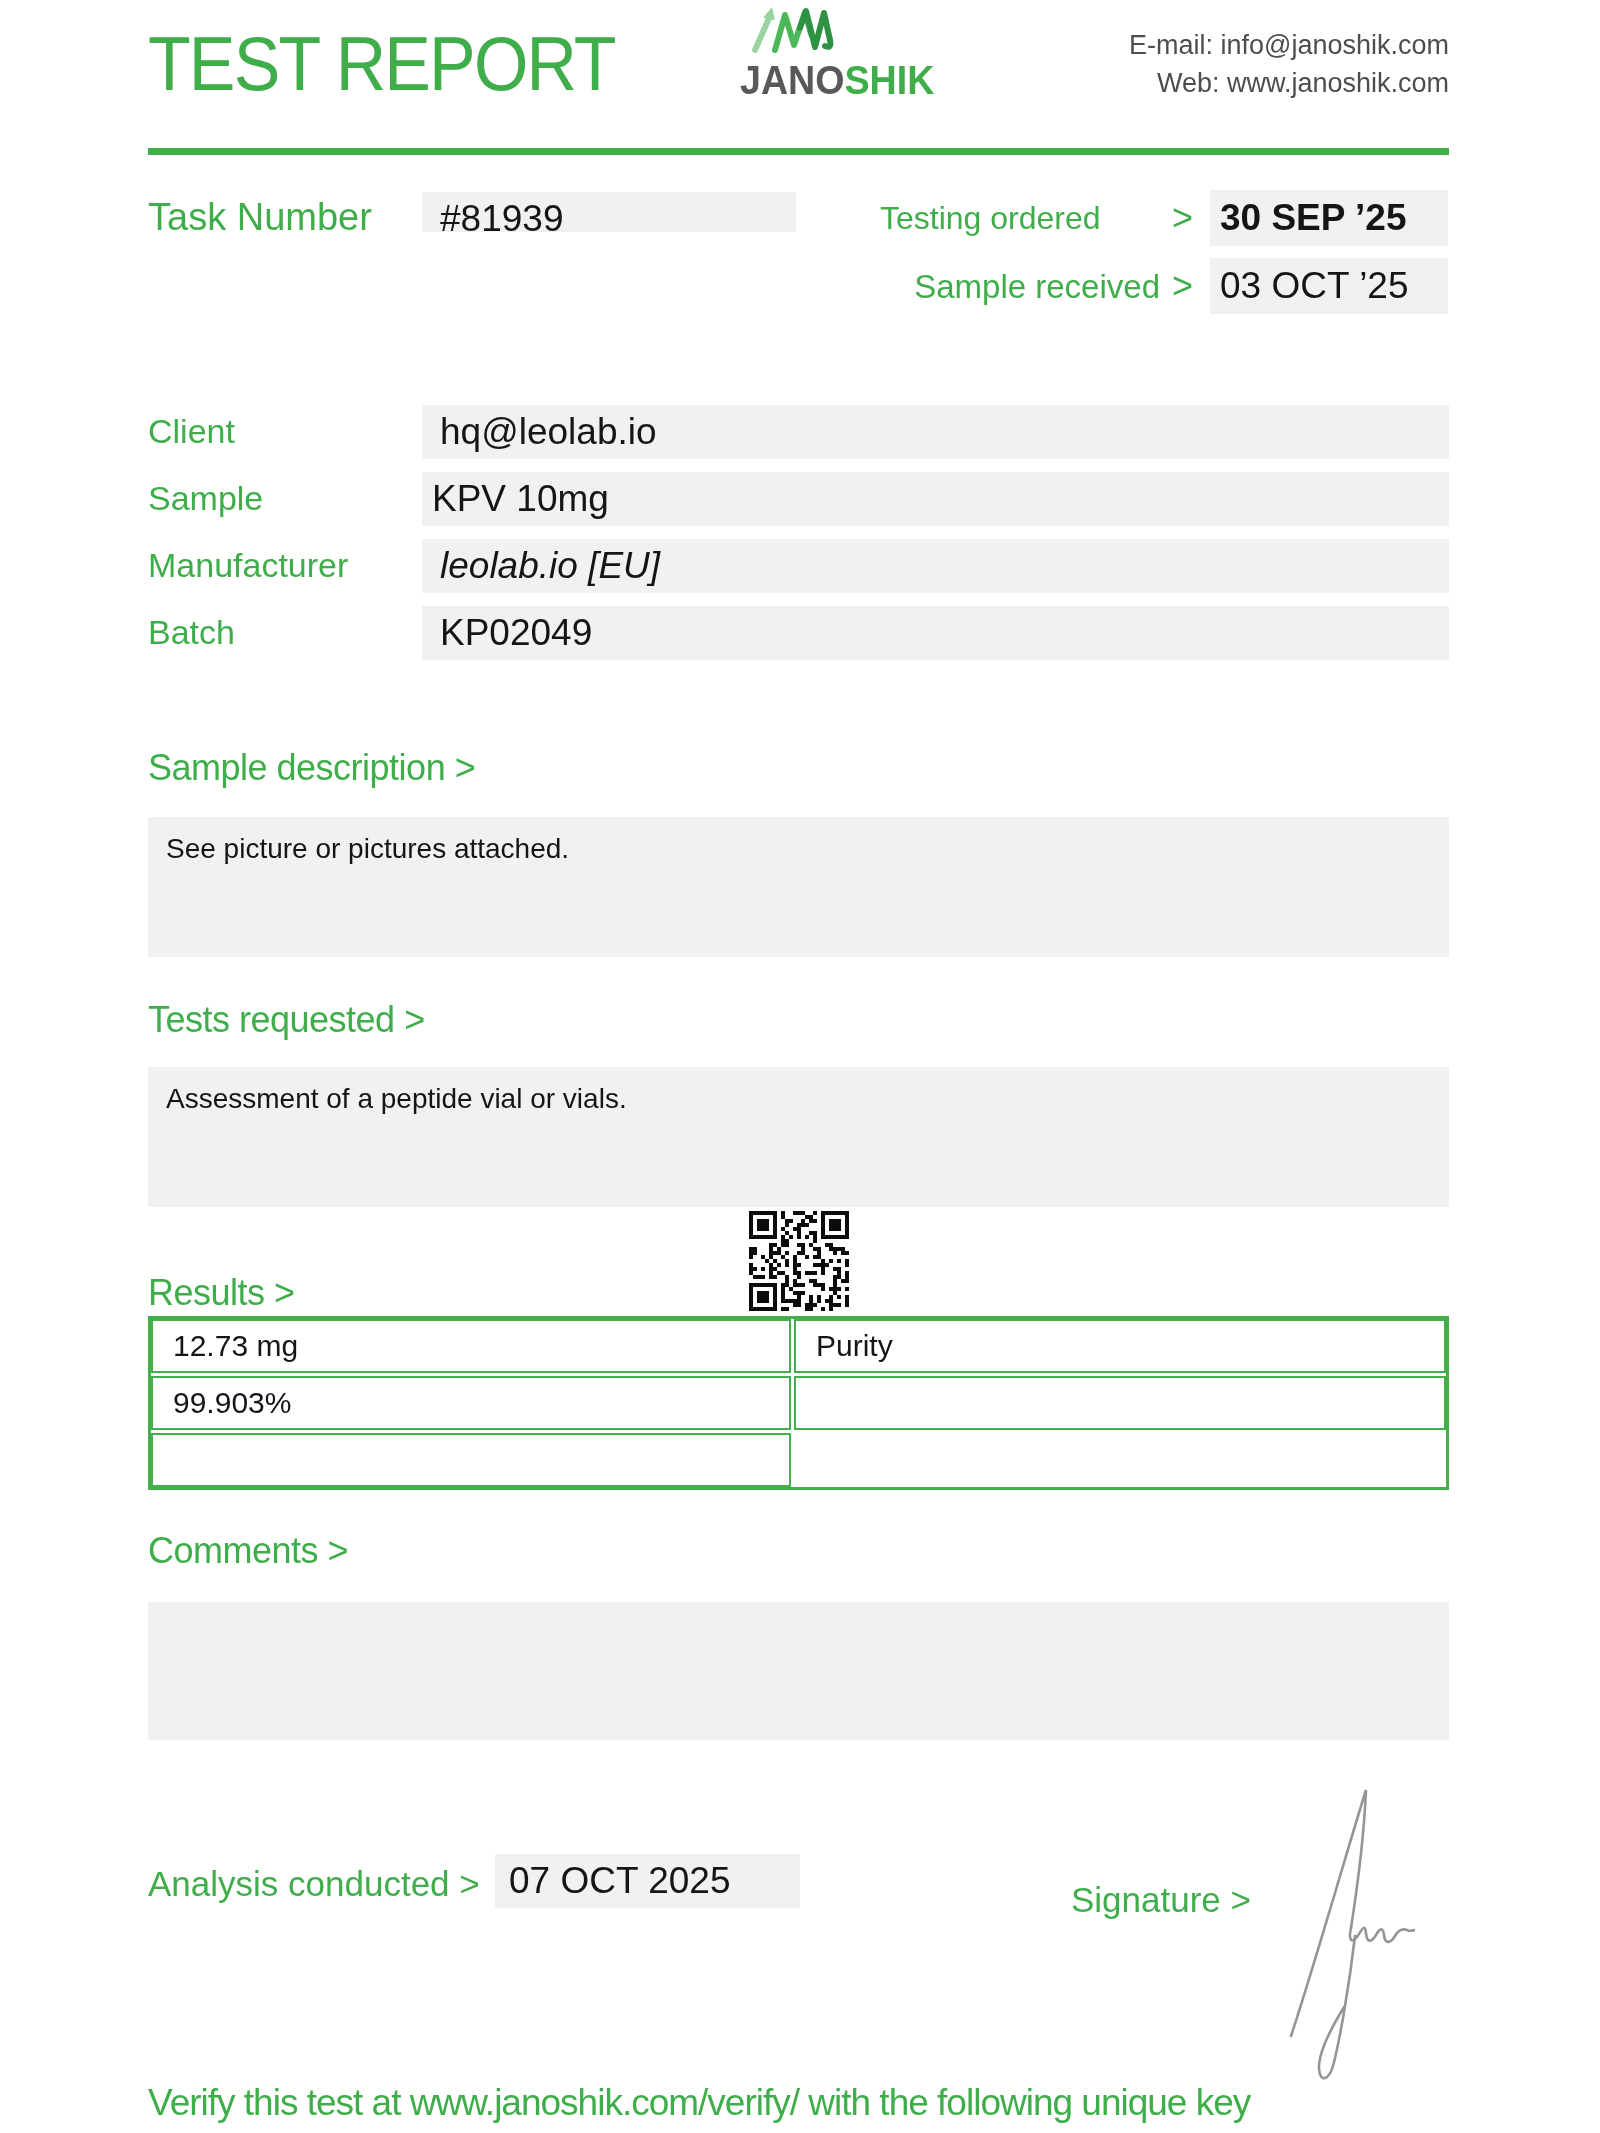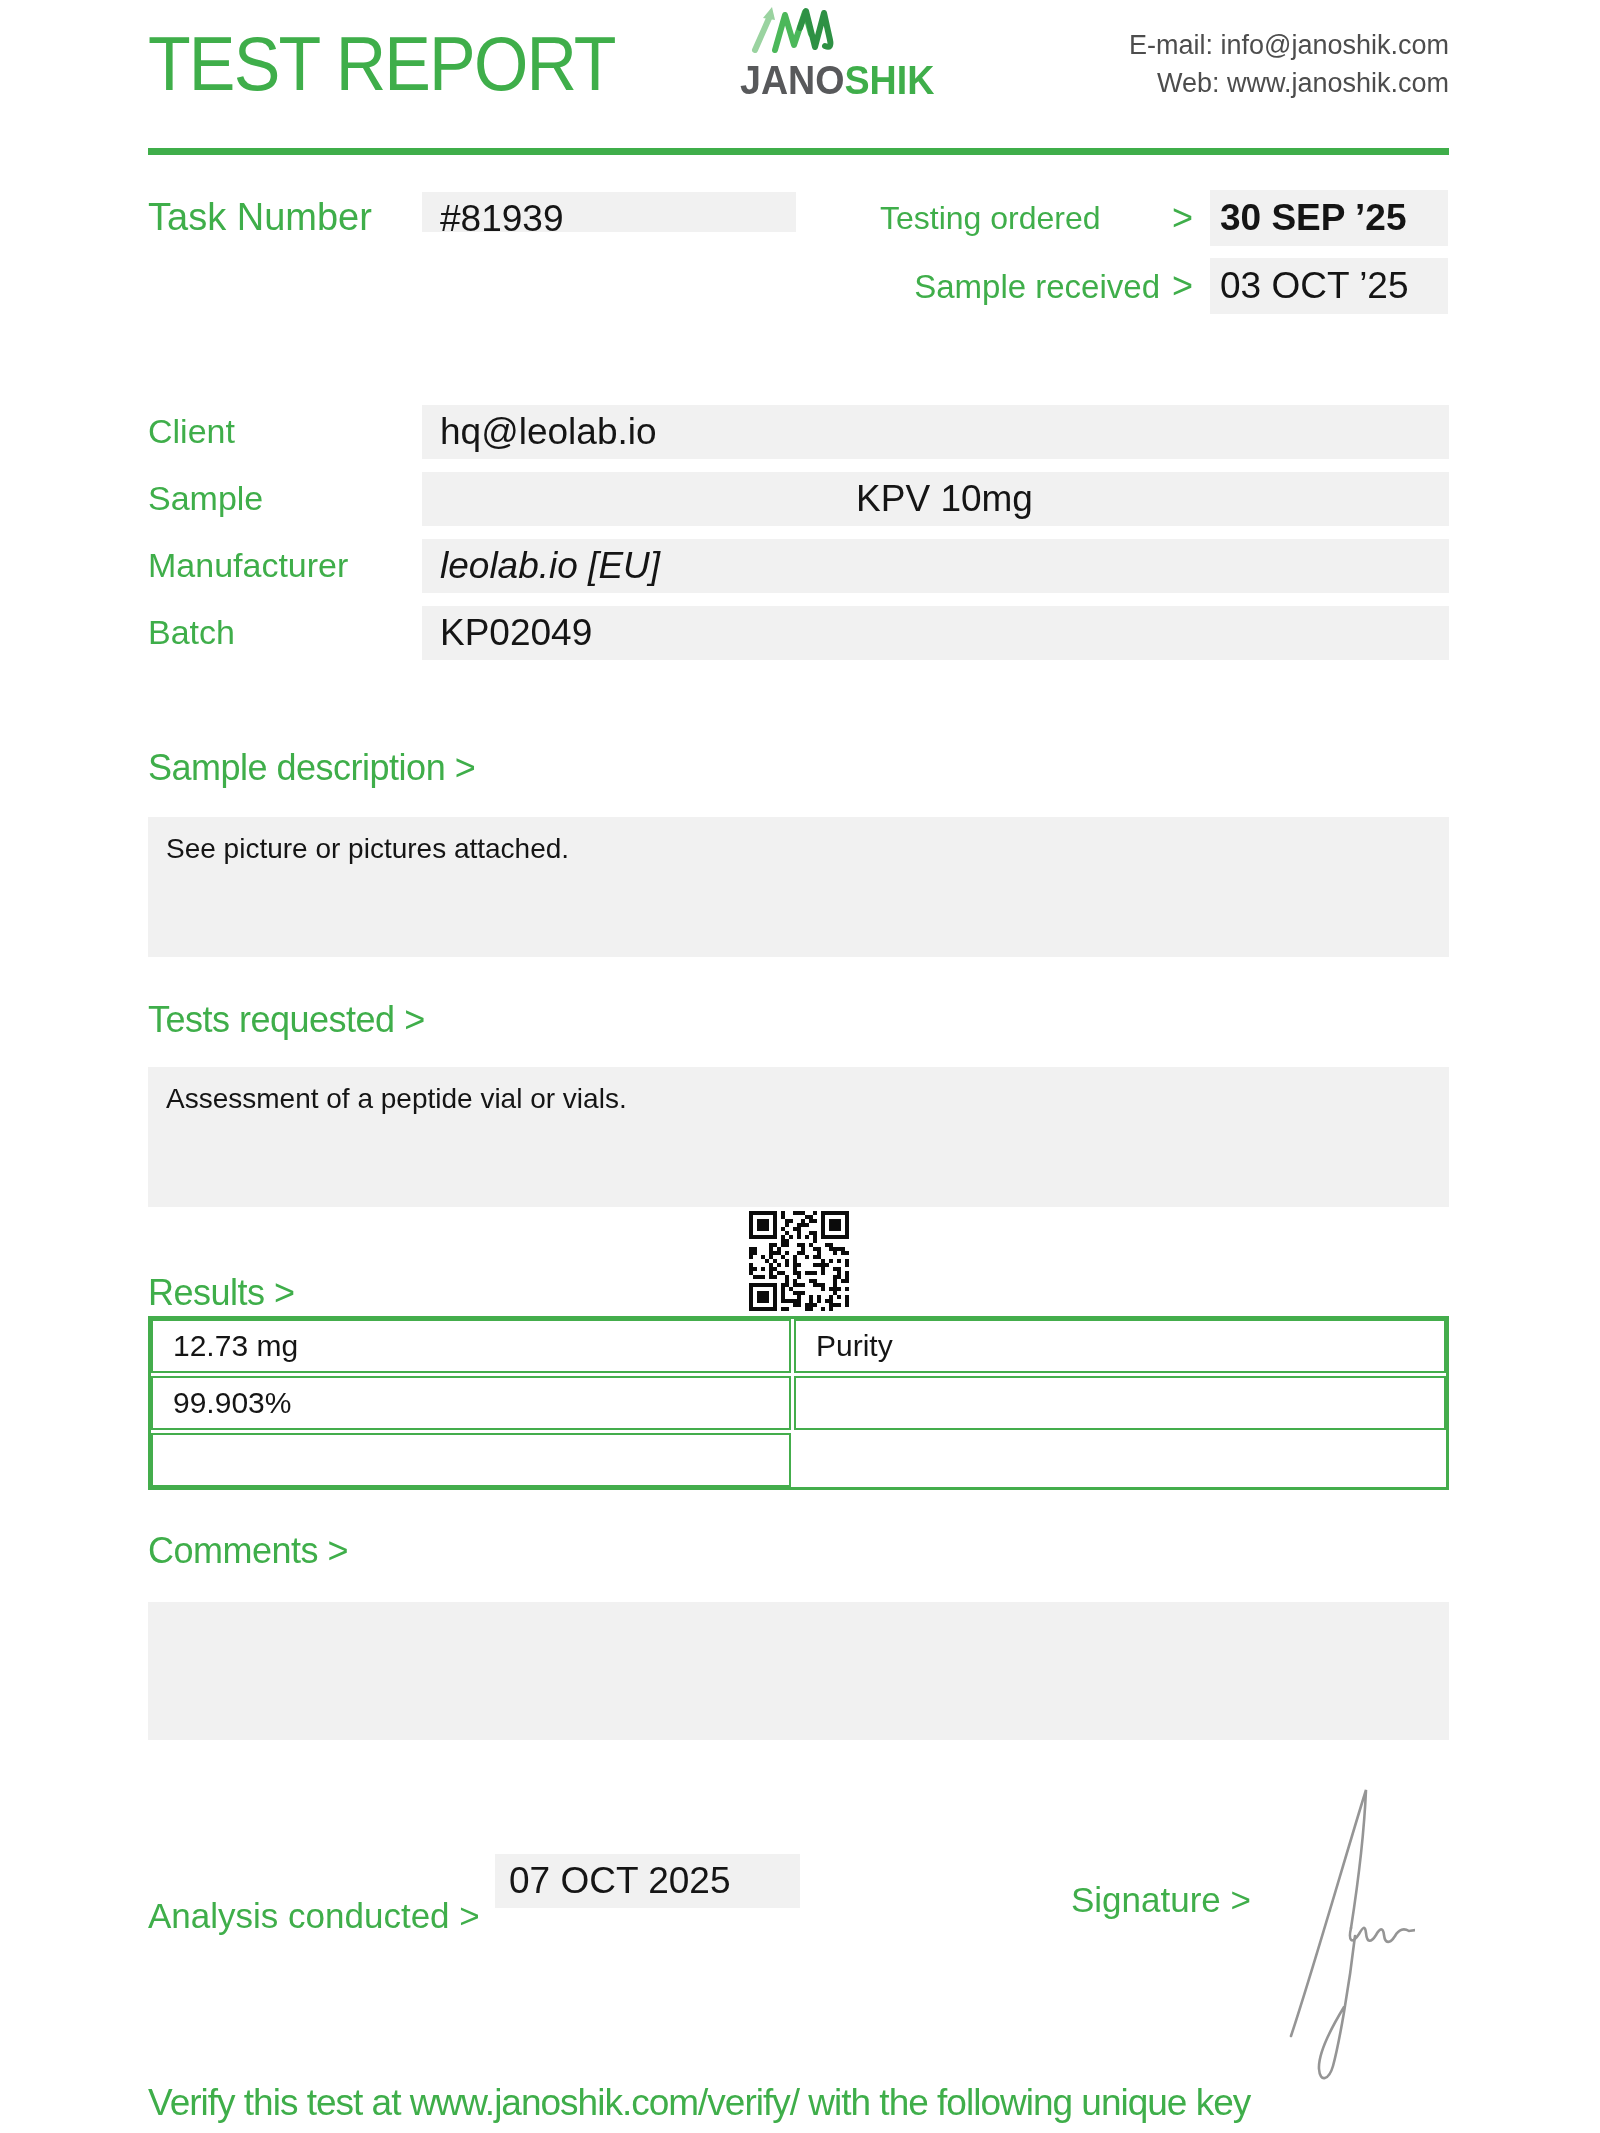--- a/index.html
+++ b/index.html
@@ -89,21 +89,21 @@
     <div class="val" style="padding-left:10px;line-height:56px;">03 OCT ’25</div>
   </div>
 
   <div class="abs glabel" style="left:148px;top:412px;font-size:34px;">Client</div>
   <div class="abs gbox" style="left:422px;top:405px;width:1027px;height:54px;">
     <div class="val" style="padding-left:18px;line-height:54px;">hq@leolab.io</div>
   </div>
 
   <div class="abs glabel" style="left:148px;top:479px;font-size:34px;">Sample</div>
   <div class="abs gbox" style="left:422px;top:472px;width:1027px;height:54px;">
-    <div class="val" style="padding-left:18px;line-height:54px;text-align:center;">KPV 10mg</div>
+    <div class="val" style="padding-left:10px;line-height:54px;">KPV 10mg</div>
   </div>
 
   <div class="abs glabel" style="left:148px;top:546px;font-size:34px;">Manufacturer</div>
   <div class="abs gbox" style="left:422px;top:539px;width:1027px;height:54px;font-style:italic;">
     <div class="val" style="padding-left:18px;line-height:54px;">leolab.io [EU]</div>
   </div>
 
   <div class="abs glabel" style="left:148px;top:613px;font-size:34px;">Batch</div>
   <div class="abs gbox" style="left:422px;top:606px;width:1027px;height:54px;">
     <div class="val" style="padding-left:18px;line-height:54px;">KP02049</div>
@@ -410,21 +410,21 @@
     <div class="cell">99.903%</div>
     <div class="cell"></div>
     <div class="cell"></div>
   </div>
 
   <div class="abs heading" style="left:148px;top:1530px;">Comments &gt;</div>
   <div class="abs gbox" style="left:148px;top:1602px;width:1301px;height:138px;">
     <div class="boxtext" style="padding:16px 0 0 18px;"></div>
   </div>
 
-  <div class="abs glabel" style="left:148px;top:1864px;font-size:35px;margin-top:32px;">Analysis conducted &gt;</div>
+  <div class="abs glabel" style="left:148px;top:1864px;font-size:35px;">Analysis conducted &gt;</div>
   <div class="abs gbox" style="left:495px;top:1854px;width:305px;height:54px;">
     <div class="val" style="padding-left:14px;line-height:54px;">07 OCT 2025</div>
   </div>
 
   <div class="abs glabel" style="left:1071px;top:1880px;font-size:35px;">Signature &gt;</div>
 
   <svg class="abs" style="left:1285px;top:1778px;" width="130" height="320" viewBox="0 0 130 320">
     <g stroke="var(--signature_gray)" stroke-width="2.6" fill="none" stroke-linecap="round" opacity="0.9">
       <path d="M6,258 C28,192 64,66 81,12 C79,58 71,118 66,150"></path>
       <path d="M66,150 c-3,13 1,17 8,6 c4,-7 6,-9 7,-1 c1,10 5,10 10,2 c4,-7 7,-8 8,0 c1,9 6,9 11,1 c4,-7 9,-8 14,-5 l13,-2"></path>

